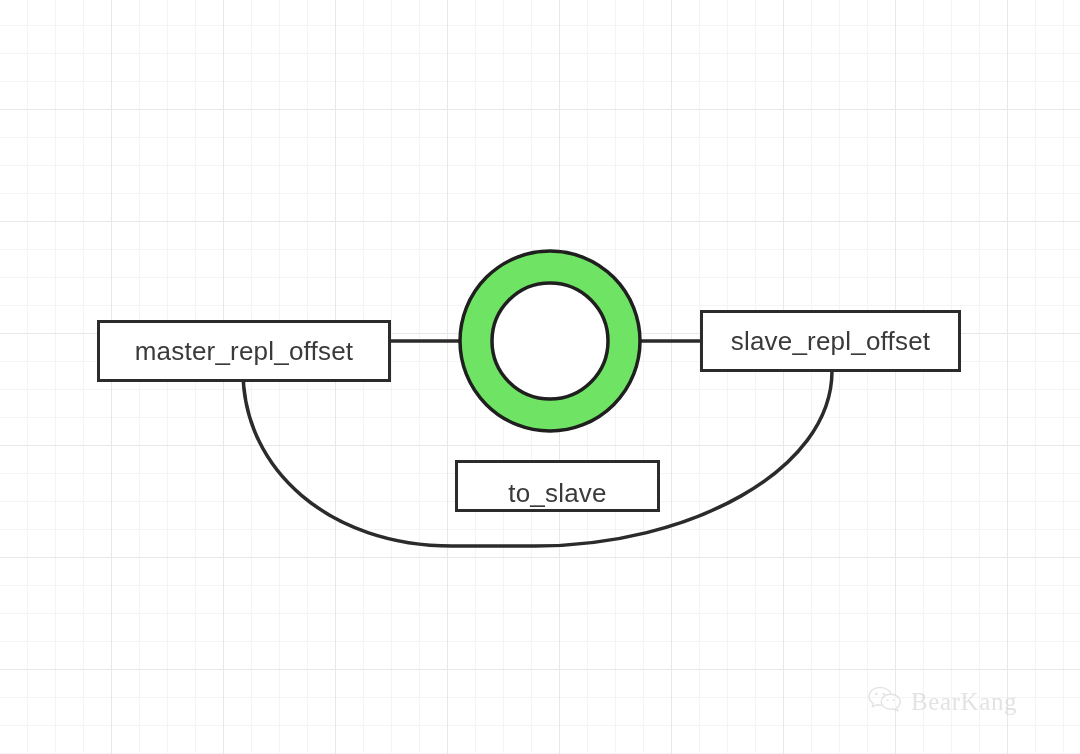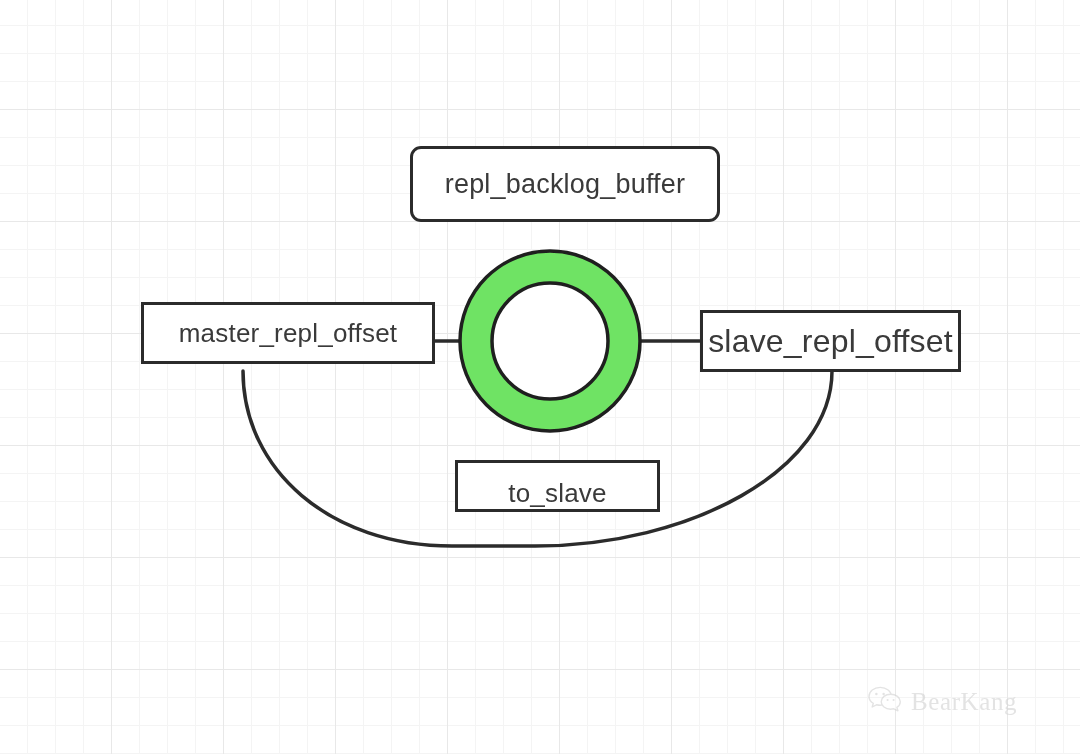--- a/index.html
+++ b/index.html
@@ -52,32 +52,31 @@
   #node-repl-backlog-buffer {
     left: 410px;
     top: 146px;
     width: 310px;
     height: 76px;
     border-radius: 11px;
     font-size: 27px;
   }
   #node-master-repl-offset {
     left: 97px;
-    top: 302px;
+    top: 320px;
     width: 294px;
     height: 62px;
     font-size: 26px;
-    margin-left: 44px;
   }
   #node-slave-repl-offset {
     left: 700px;
     top: 310px;
     width: 261px;
     height: 62px;
-    font-size: 32px;
+    font-size: 26px;
   }
   #node-to-slave {
     left: 455px;
     top: 460px;
     width: 205px;
     height: 52px;
     font-size: 26px;
     align-items: flex-end;
   }
   #ring-node {
@@ -120,23 +119,20 @@
     <path d="M 243,371 C 243,470 330,546 452,546 L 535,546 C 690,546 832,470 832,371" fill="none" stroke="#2b2b2b" stroke-width="3.5" stroke-linecap="round"></path>
   </svg>
 
   <div id="ring-node">
     <svg width="184" height="184" viewBox="0 0 184 184" xmlns="http://www.w3.org/2000/svg">
       <circle cx="92" cy="92" r="90" fill="#6fe364" stroke="#1f1f1f" stroke-width="3.5"></circle>
       <circle cx="92" cy="92" r="58" fill="#ffffff" stroke="#1f1f1f" stroke-width="3.5"></circle>
     </svg>
   </div>
 
-  <div class="node" id="node-repl-backlog-buffer">
-    <span>repl_backlog_buffer</span>
-  </div>
 
   <div class="node" id="node-master-repl-offset">
     <span>master_repl_offset</span>
   </div>
 
   <div class="node" id="node-slave-repl-offset">
     <span>slave_repl_offset</span>
   </div>
 
   <div class="node" id="node-to-slave">

